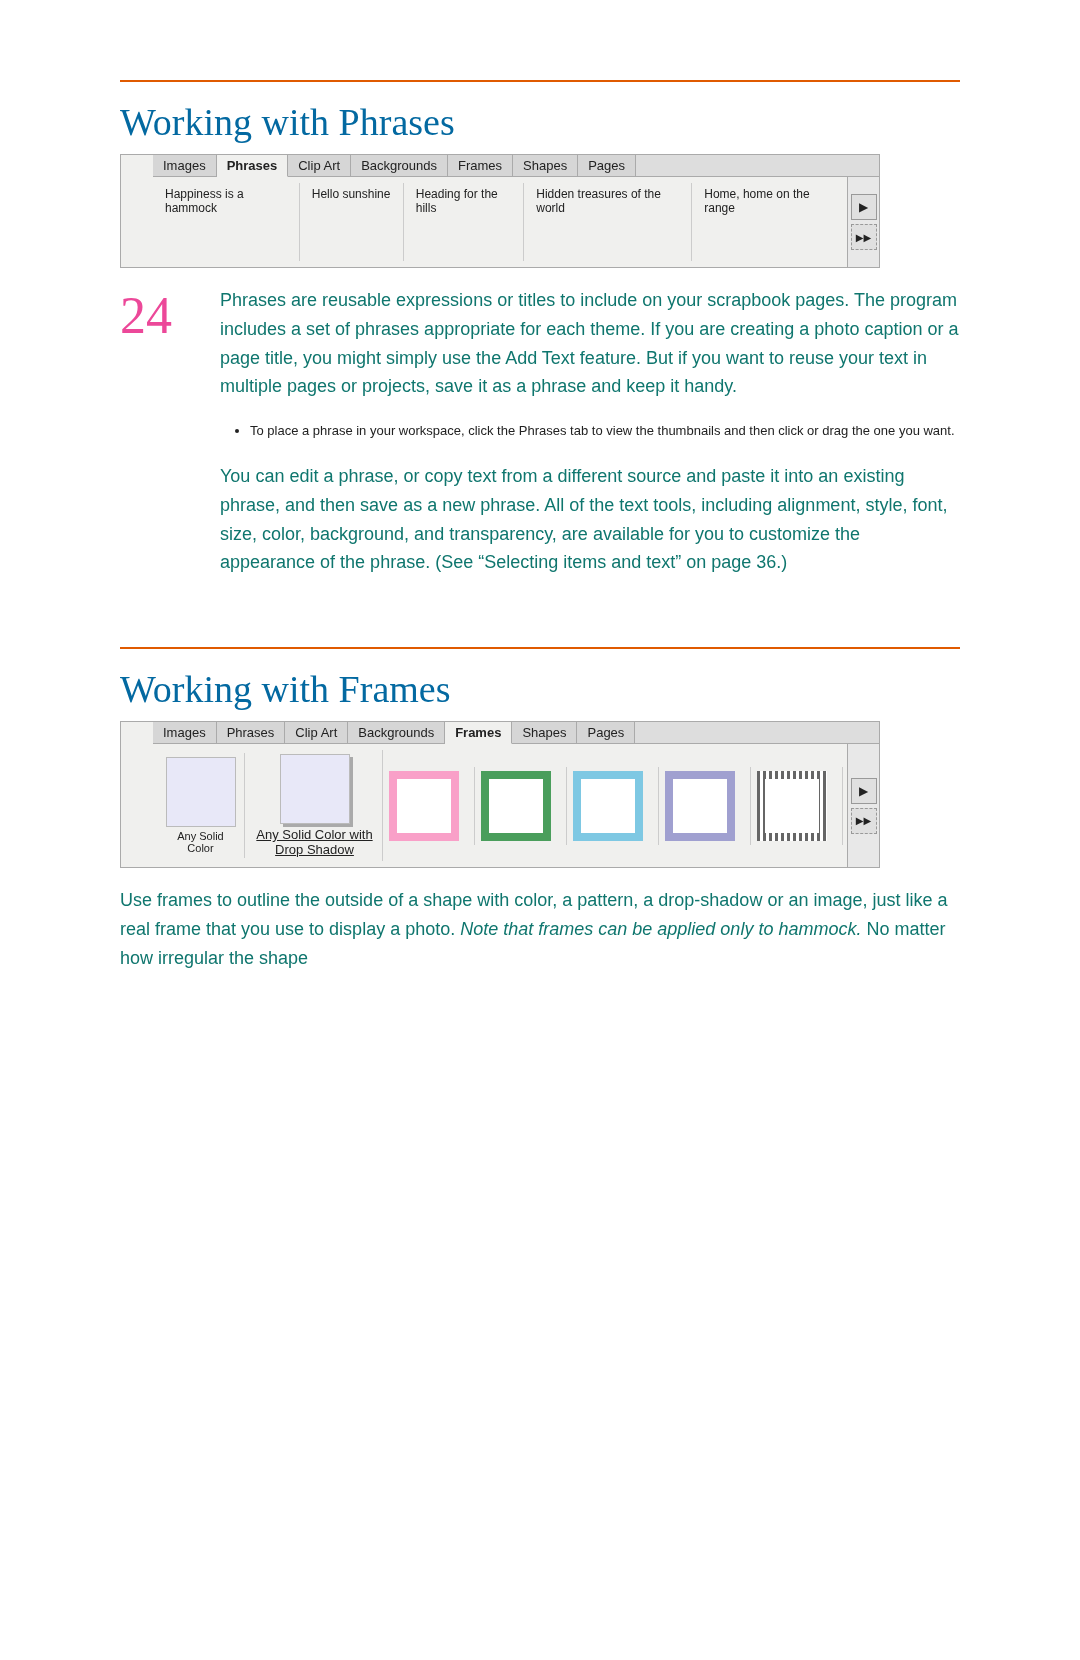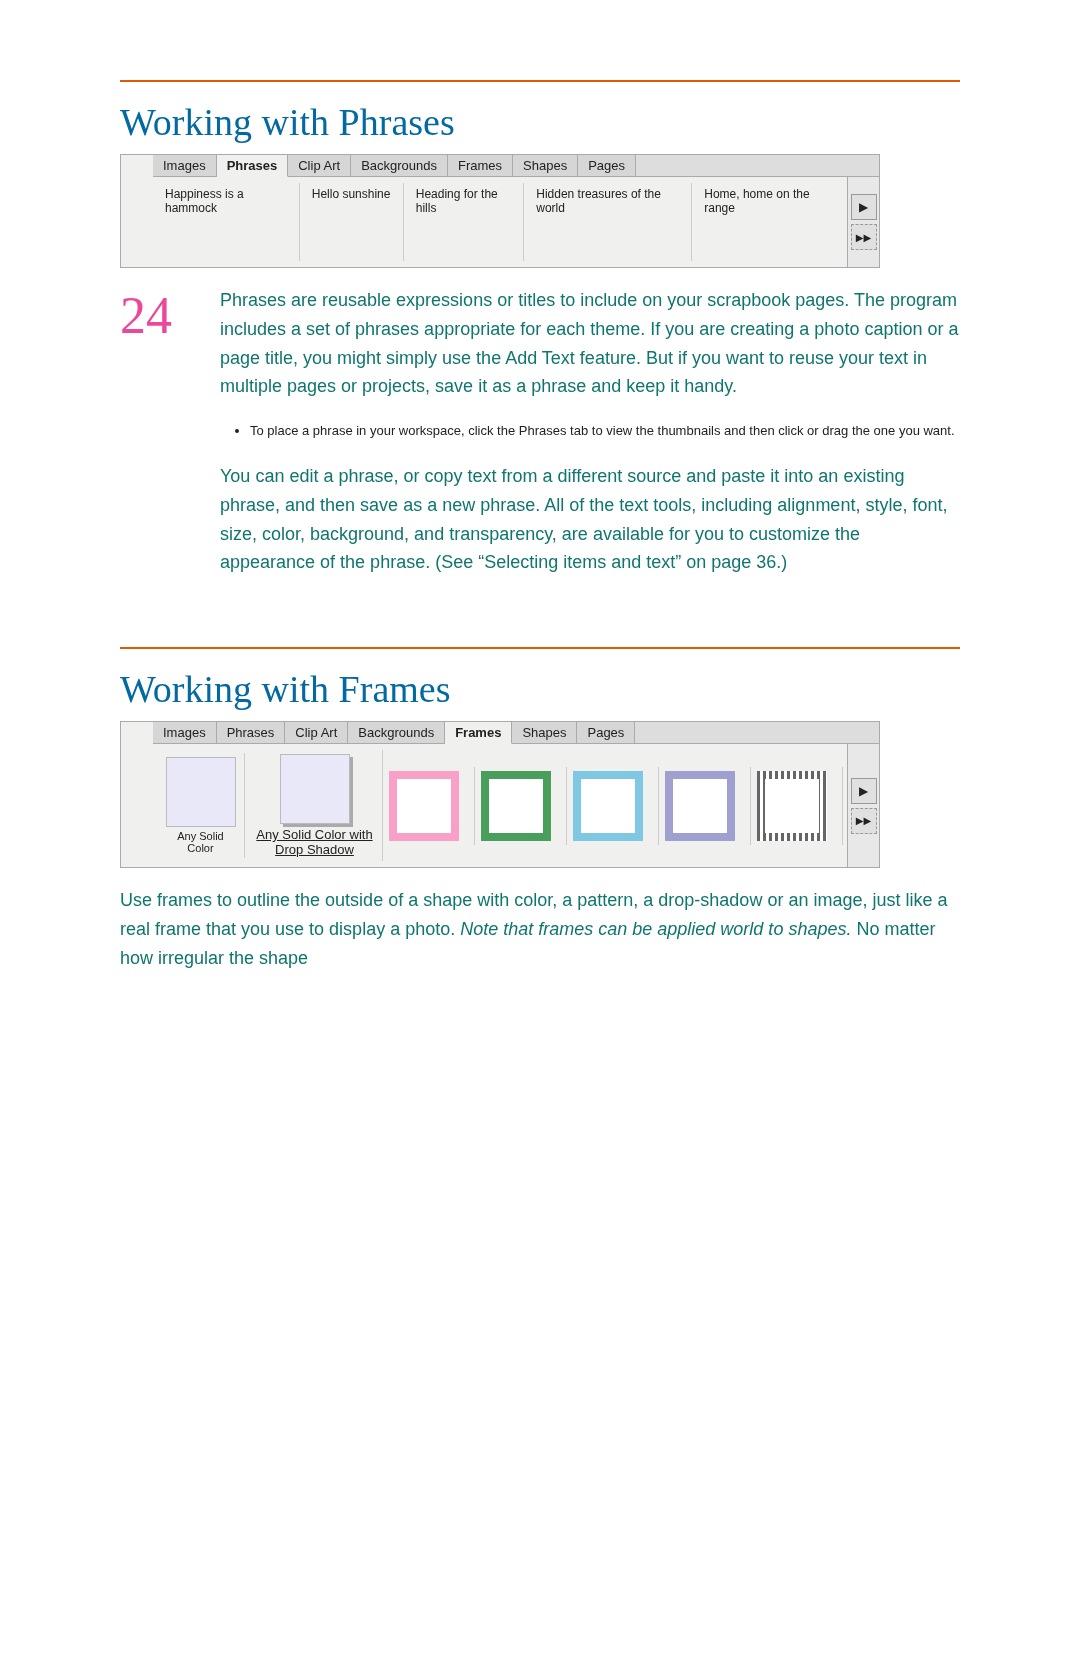--- a/index.html
+++ b/index.html
@@ -278,17 +278,17 @@
           </div>
         </div>
         <div class="tab-nav">
           <div class="nav-arrow">▶</div>
           <div class="nav-arrow-dbl">▶▶</div>
         </div>
       </div>
     </div>
 
     <p class="body-text">
-      Use frames to outline the outside of a shape with color, a pattern, a drop-shadow or an image, just like a real frame that you use to display a photo. <span class="body-text-italic">Note that frames can be applied world to shapes.</span> <span>No matter how irregular the shape</span>
+      Use frames to outline the outside of a shape with color, a pattern, a drop-shadow or an image, just like a real frame that you use to display a photo. <span class="body-text-italic">Note that frames can be applied only to hammock.</span> <span>No matter how irregular the shape</span>
     </p>
   </div>
 
 </div>
 
 </body></html>

